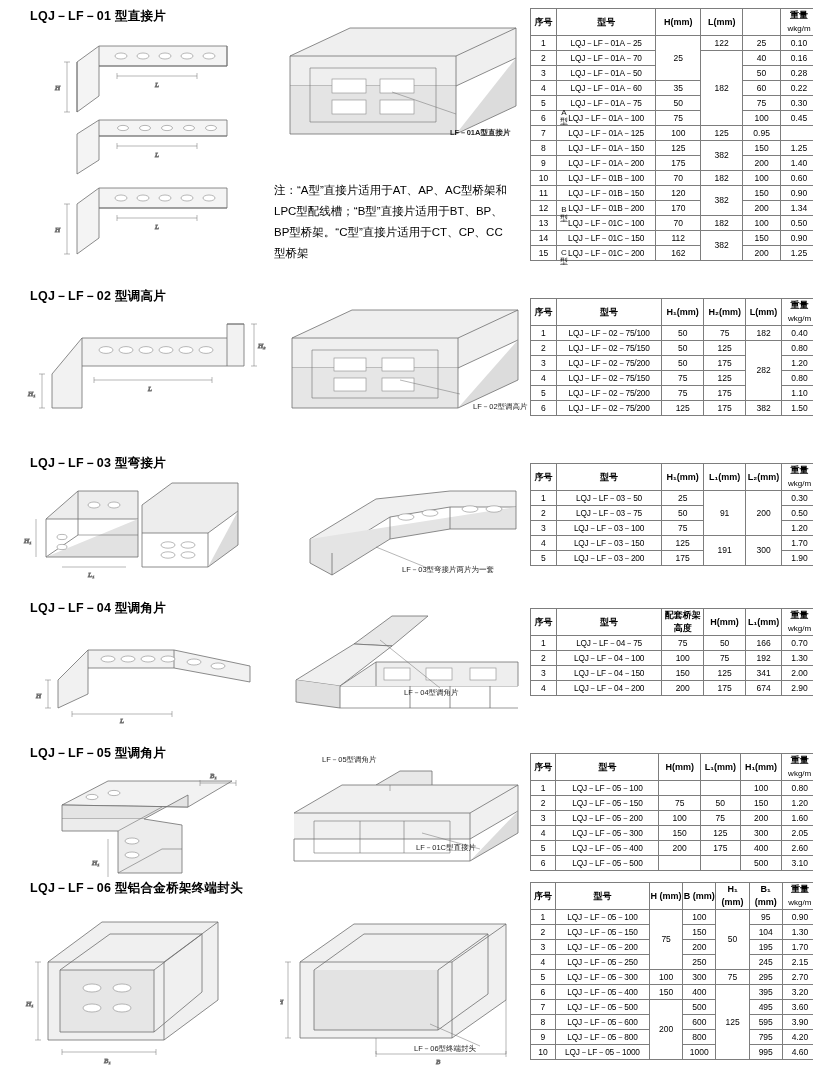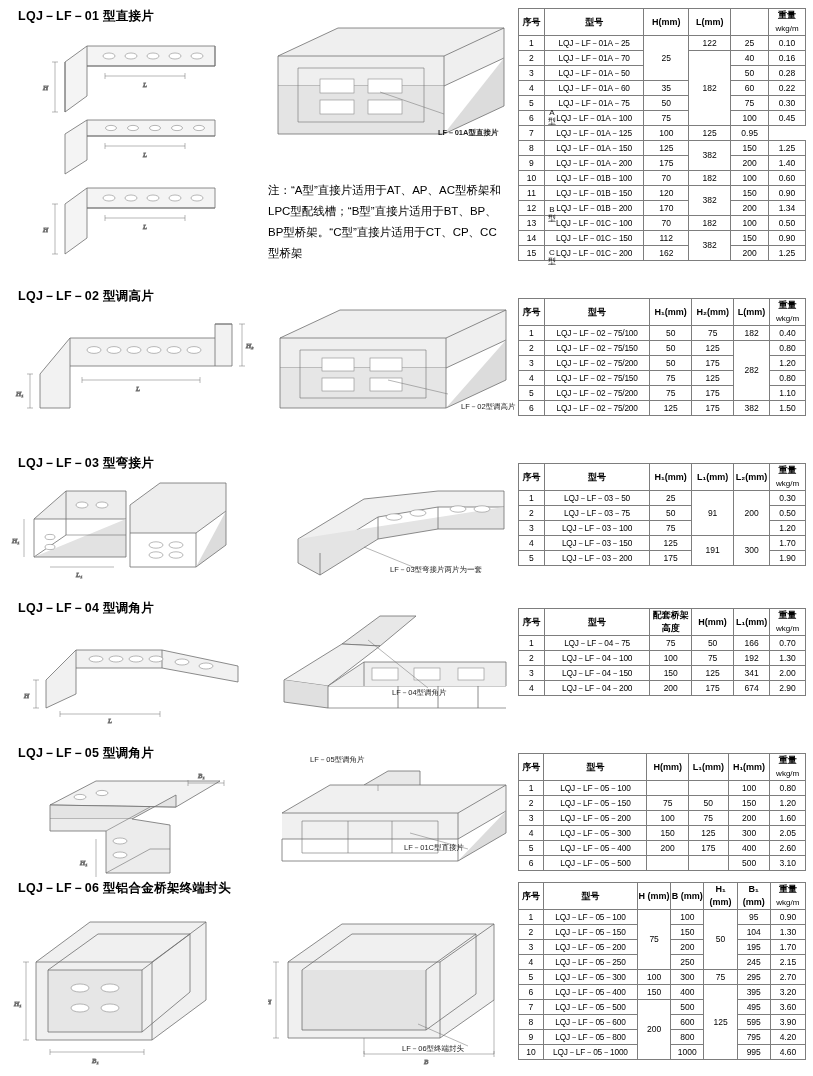--- a/index.html
+++ b/index.html
@@ -6,21 +6,21 @@
   html, body { margin:0; padding:0; }
   body {
     width: 813px;
     height: 1076px;
     background: #ffffff;
     font-family: "Liberation Sans", sans-serif;
     color: #111;
     position: relative;
     overflow: hidden;
   }
-  .page { position: relative; width: 661px; height: 1076px; }
+  .page { position: relative; width: 661px; height: 1076px; margin-left: 12px; }
 
   
   .section { position: absolute; left: 0; width: 813px; }
   .sec-title {
     font-size: 12.5px;
     font-weight: bold;
     color: #000;
     margin-left: 18px;
     letter-spacing: .3px;
   }
@@ -163,21 +163,21 @@
           <rect x="52" y="57" width="34" height="14" fill="#ffffff" stroke="#8a8a8a" stroke-width="0.6"></rect>
           <rect x="100" y="57" width="34" height="14" fill="#ffffff" stroke="#8a8a8a" stroke-width="0.6"></rect>
           <rect x="52" y="78" width="34" height="14" fill="#ffffff" stroke="#8a8a8a" stroke-width="0.6"></rect>
           <rect x="100" y="78" width="34" height="14" fill="#ffffff" stroke="#8a8a8a" stroke-width="0.6"></rect>
           <path d="M112,70 L176,92" stroke-width="0.5"></path>
         </g>
       </svg>
       <div class="cap" style="left:170px; top:106px;">LF－01A型直接片</div>
     </div>
 
-    <div class="note" style="position:absolute; left:268px; top:172px;">注：“A型”直接片适用于AT、AP、AC型桥架和LPC型配线槽；“B型”直接片适用于BT、BP、BP型桥架。“C型”直接片适用于CT、CP、CC型桥架</div>
+    <div class="note" style="position:absolute; left:262px; top:172px;">注：“A型”直接片适用于AT、AP、AC型桥架和LPC型配线槽；“B型”直接片适用于BT、BP、BP型桥架。“C型”直接片适用于CT、CP、CC型桥架</div>
 
     <div class="tbl-col" style="top:0px;">
       <table class="spec">
         <thead>
           <tr>
             <td class="idx" rowspan="1">序号</td>
             <td style="width:100px">型号</td>
             <td style="width:45px">H(mm)</td>
             <td style="width:42px">L(mm)</td>
             <td style="width:38px"></td>

